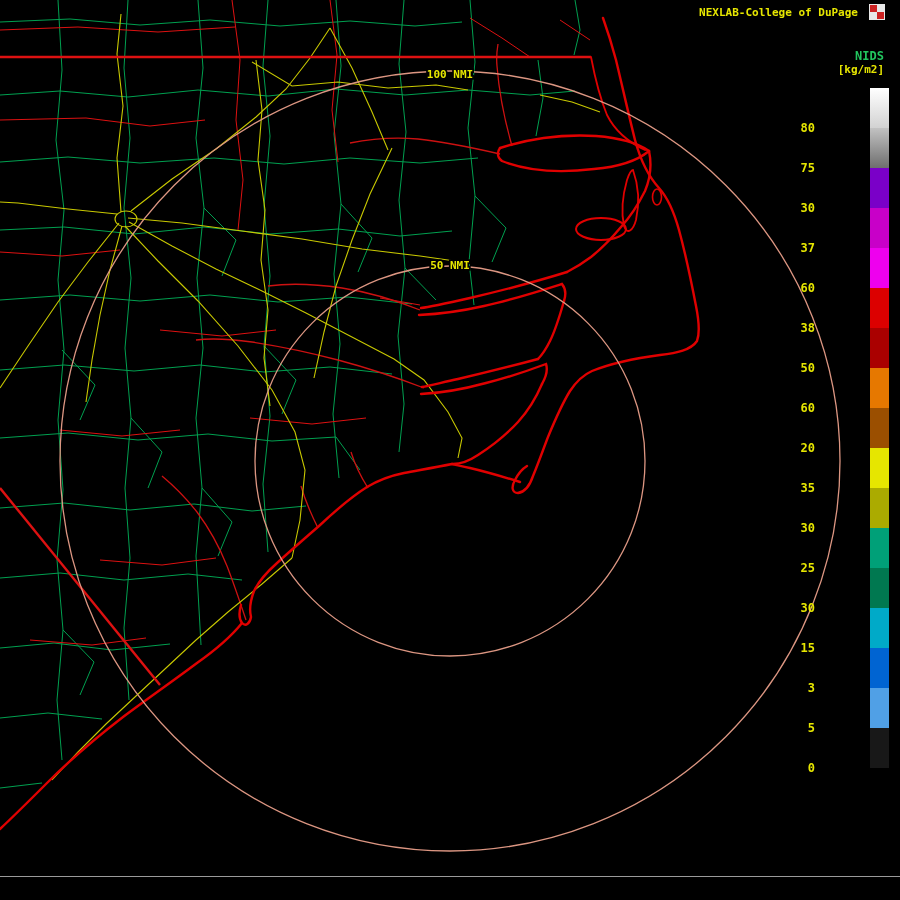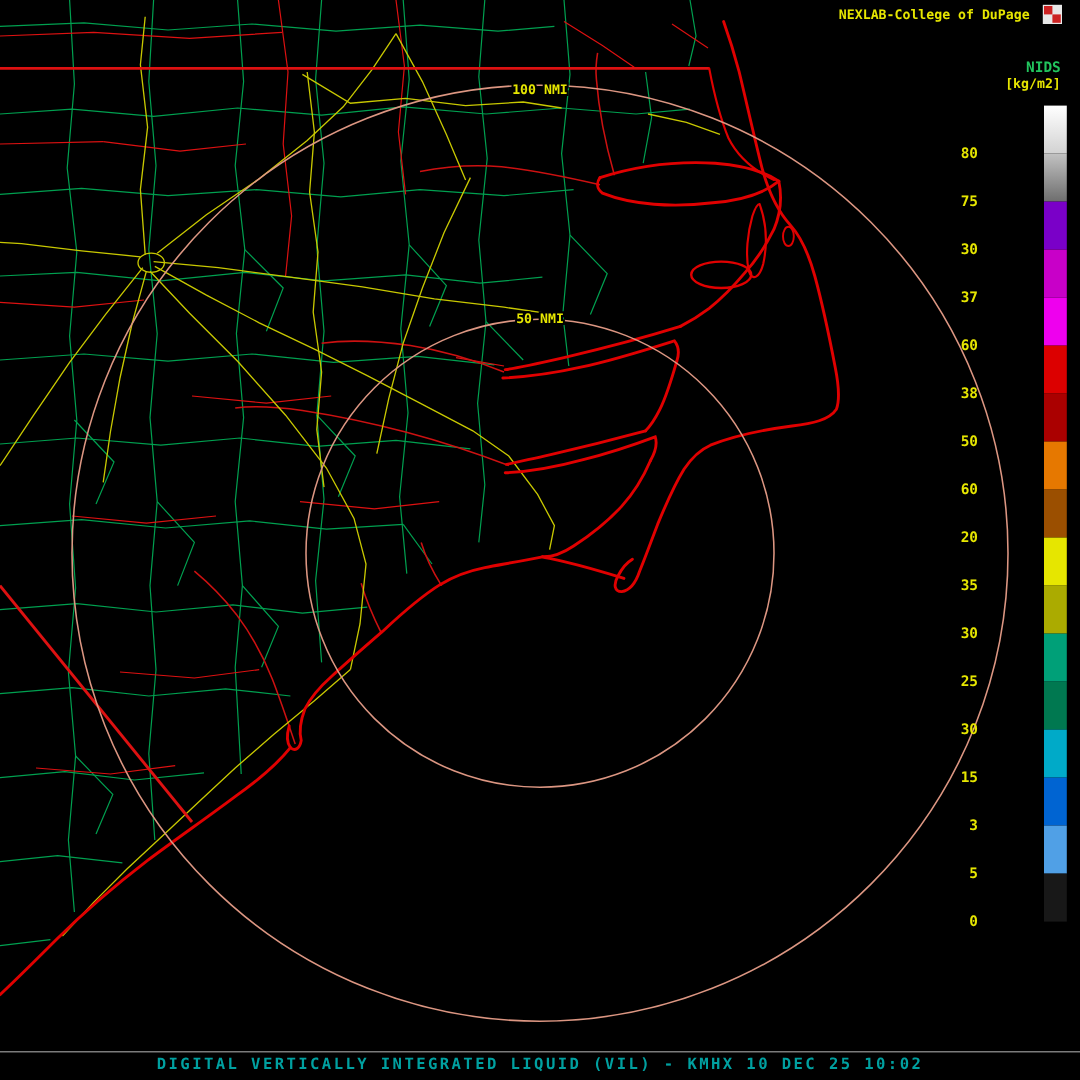--- a/index.html
+++ b/index.html
@@ -185,15 +185,14 @@
       <div class="cb-lbl" style="top: 521px;">30</div>
       <div class="cb-lbl" style="top: 561px;">25</div>
       <div class="cb-lbl" style="top: 601px;">30</div>
       <div class="cb-lbl" style="top: 641px;">15</div>
       <div class="cb-lbl" style="top: 681px;">3</div>
       <div class="cb-lbl" style="top: 721px;">5</div>
       <div class="cb-lbl" style="top: 761px;">0</div>
     </div>
 
   <div class="footer-line"></div>
-  <div class="footer-caption">DIGITAL VERTICALLY INTEGRATED LIQUID (VIL) - KMHX 10 DEC 25 10:02</div>
 
 </div>
 
 </body></html>

